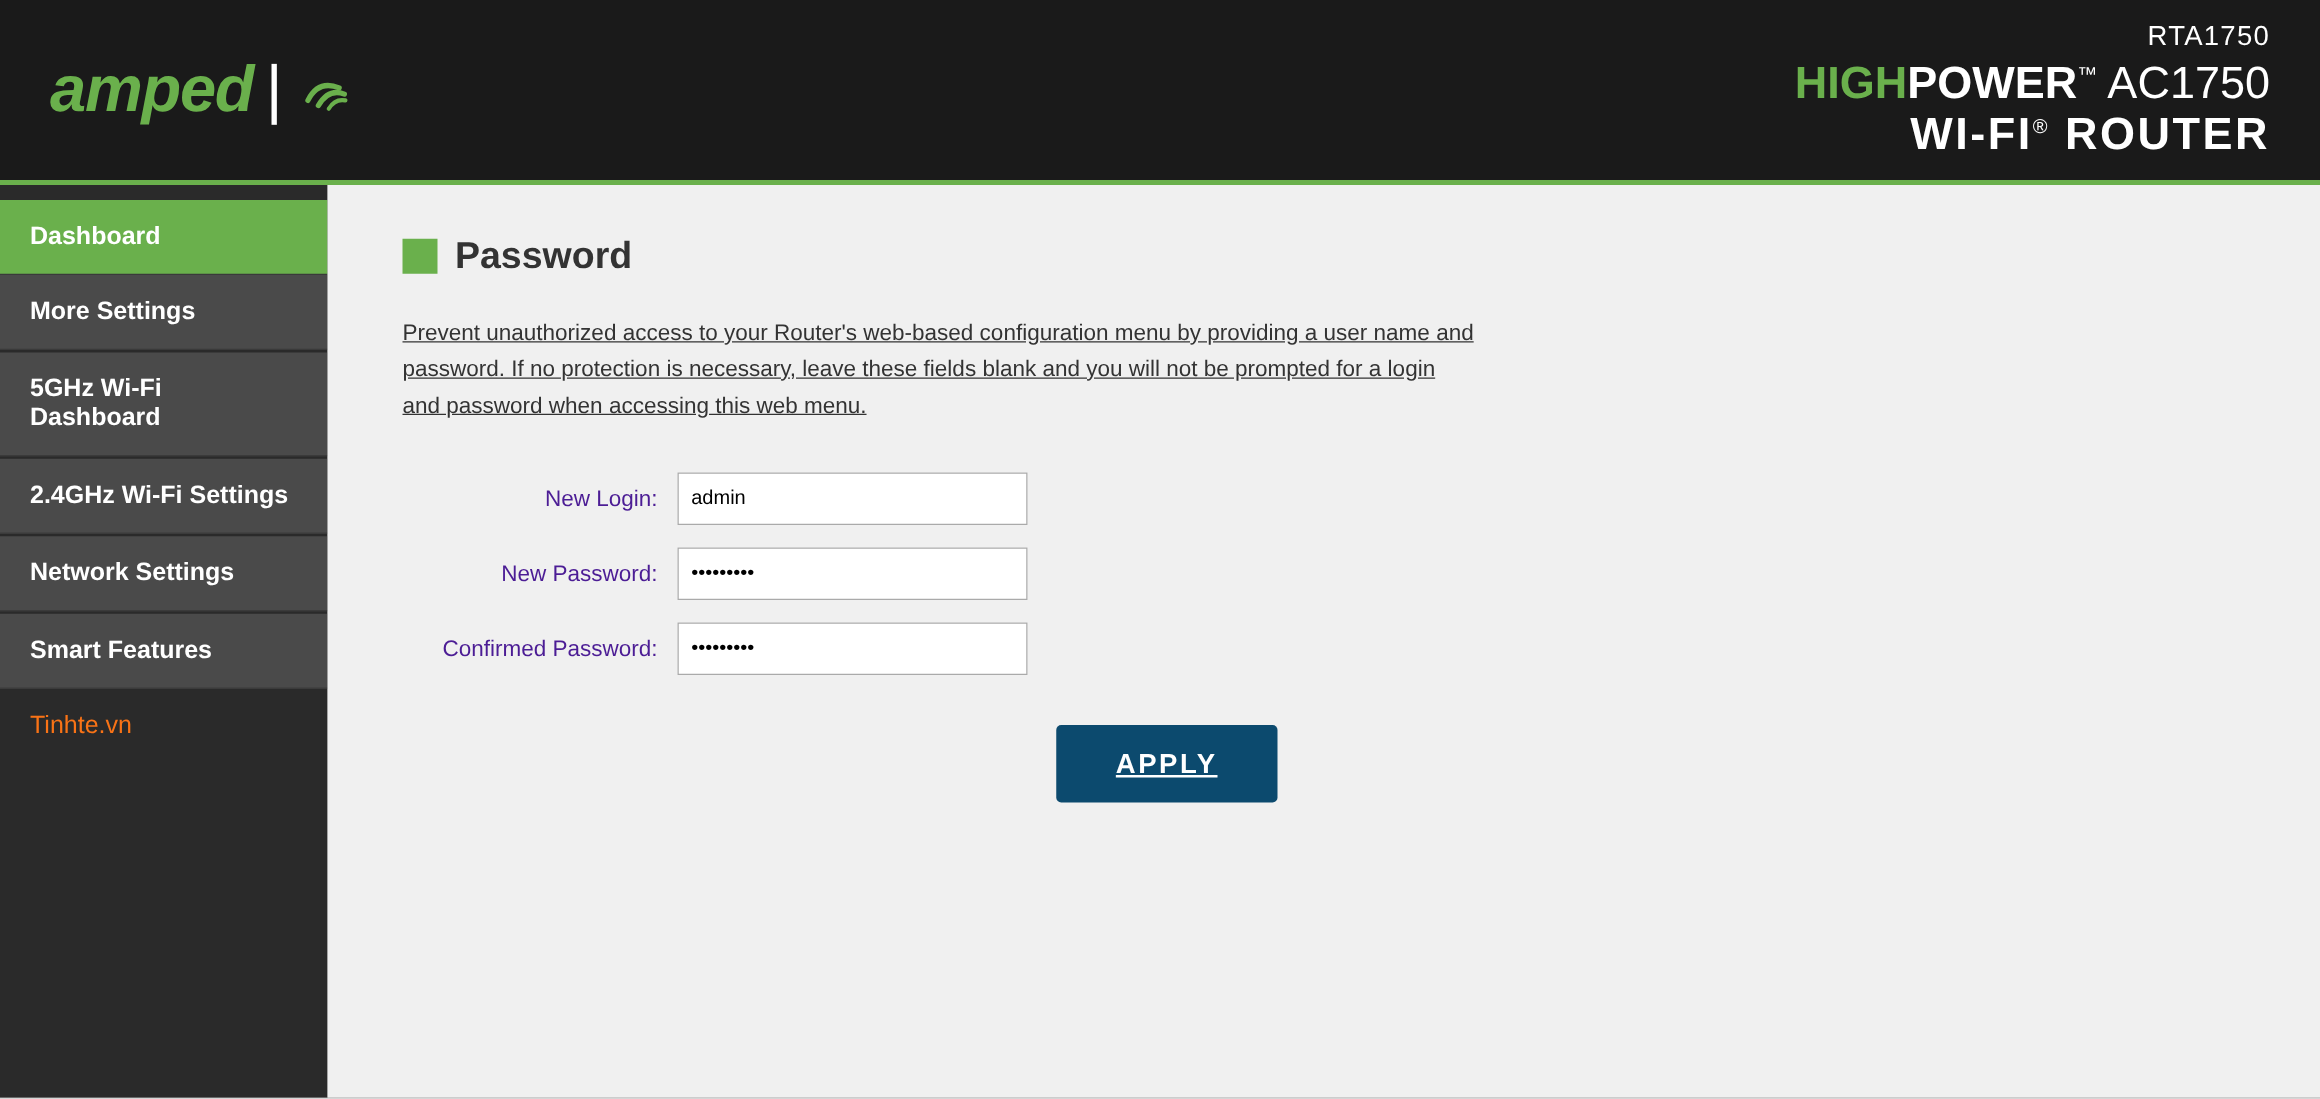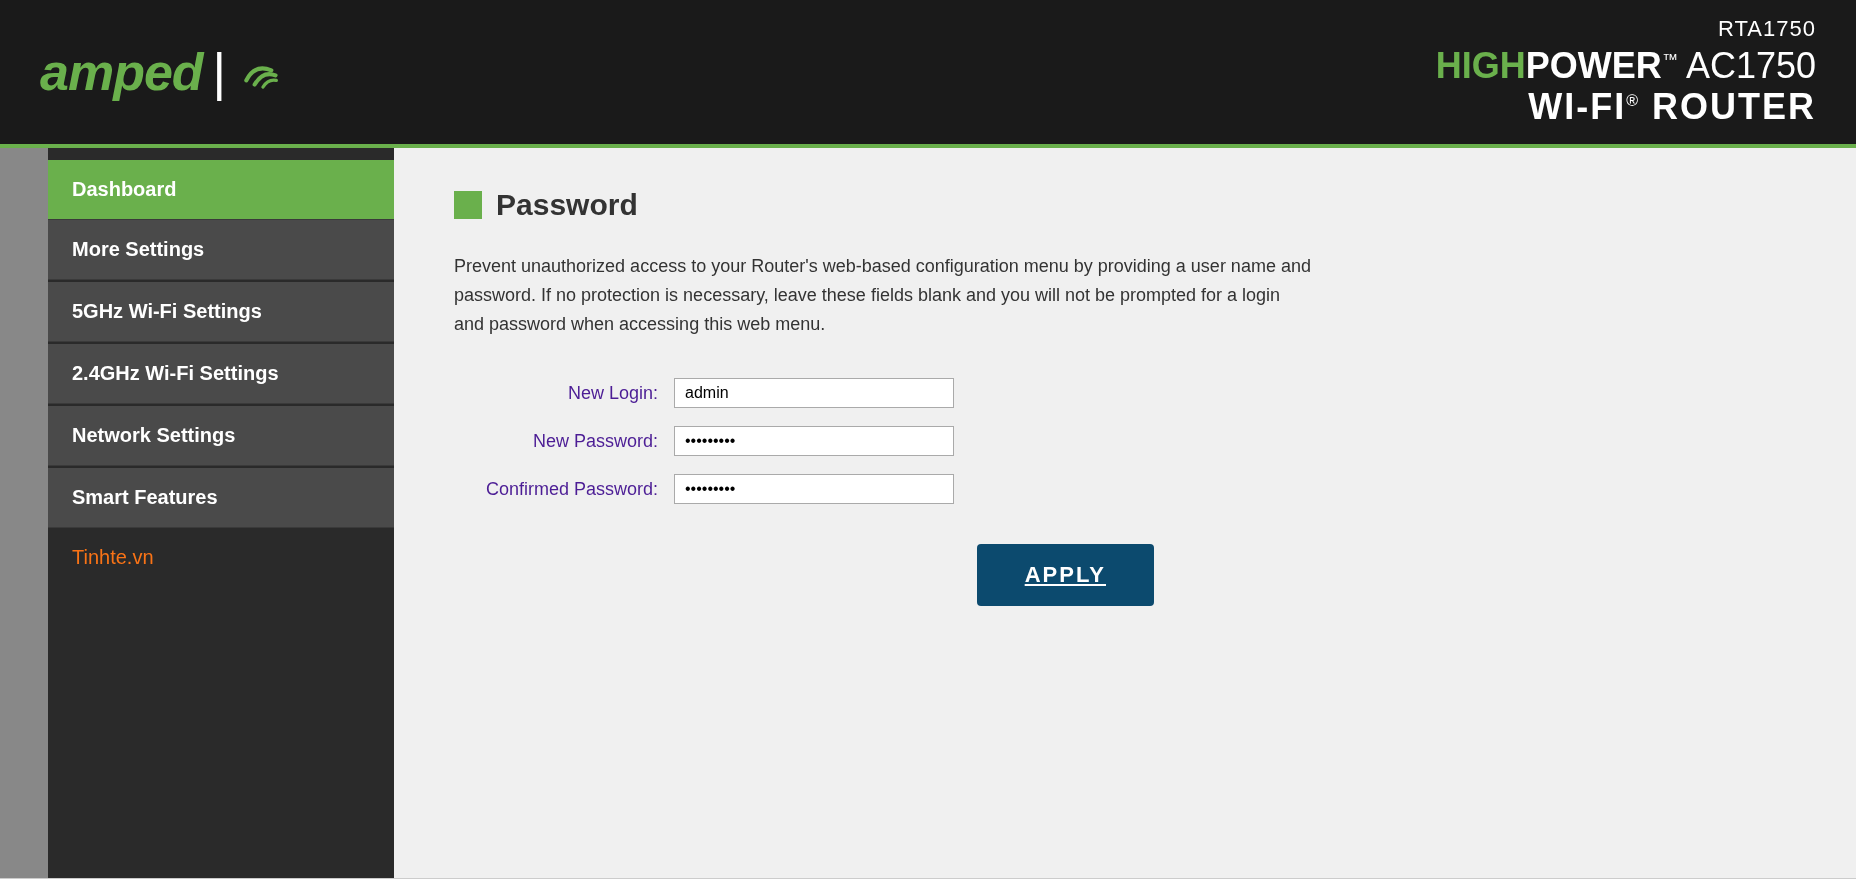--- a/index.html
+++ b/index.html
@@ -88,25 +88,24 @@
 
     
     .layout {
       display: flex;
       min-height: 730px;
       background: #888;
     }
 
     
     .sidebar {
-      width: 346px;
+      width: 262px;
       background: #2a2a2a;
       flex-shrink: 0;
       padding-top: 12px;
-      margin-left: 48px;
     }
     .sidebar-item {
       display: block;
       padding: 18px 24px;
       color: #fff;
       font-size: 20px;
       font-weight: bold;
       cursor: pointer;
       border-bottom: 1px solid #3a3a3a;
       text-decoration: none;
@@ -152,41 +151,42 @@
       color: #333;
     }
 
     
     .description {
       font-size: 18px;
       color: #333;
       line-height: 1.6;
       margin-bottom: 40px;
       max-width: 860px;
+      text-decoration: underline;
     }
 
     
     .form-table {
       margin-bottom: 40px;
     }
     .form-row {
       display: flex;
       align-items: center;
       margin-bottom: 18px;
     }
     .form-label {
       text-align: right;
       min-width: 220px;
       padding-right: 16px;
       font-size: 18px;
       color: #4c1d95;
     }
     .form-input {
       width: 280px;
-      height: 30px;
+      height: 42px;
       border: 1px solid #aaa;
       padding: 4px 10px;
       font-size: 16px;
       background: #fff;
     }
 
     
     .button-row {
       display: flex;
       gap: 16px;
@@ -250,21 +250,21 @@
       <span>WI-FI</span><span class="wifi-reg">®</span> <span>ROUTER</span>
     </div>
   </div>
 </div>
 
 <div class="layout">
 
   <nav class="sidebar">
     <a class="sidebar-item active">Dashboard</a>
     <a class="sidebar-item">More Settings</a>
-    <a class="sidebar-item">5GHz Wi-Fi Settings</a>
+    <a class="sidebar-item">5GHz Wi-Fi Dashboard</a>
     <a class="sidebar-item">2.4GHz Wi-Fi Settings</a>
     <a class="sidebar-item">Network Settings</a>
     <a class="sidebar-item">Smart Features</a>
     <div class="sidebar-footer">Tinhte.vn</div>
   </nav>
 
   <div class="main-content">
 
     <div class="page-title-row">
       <div class="title-icon"></div>

